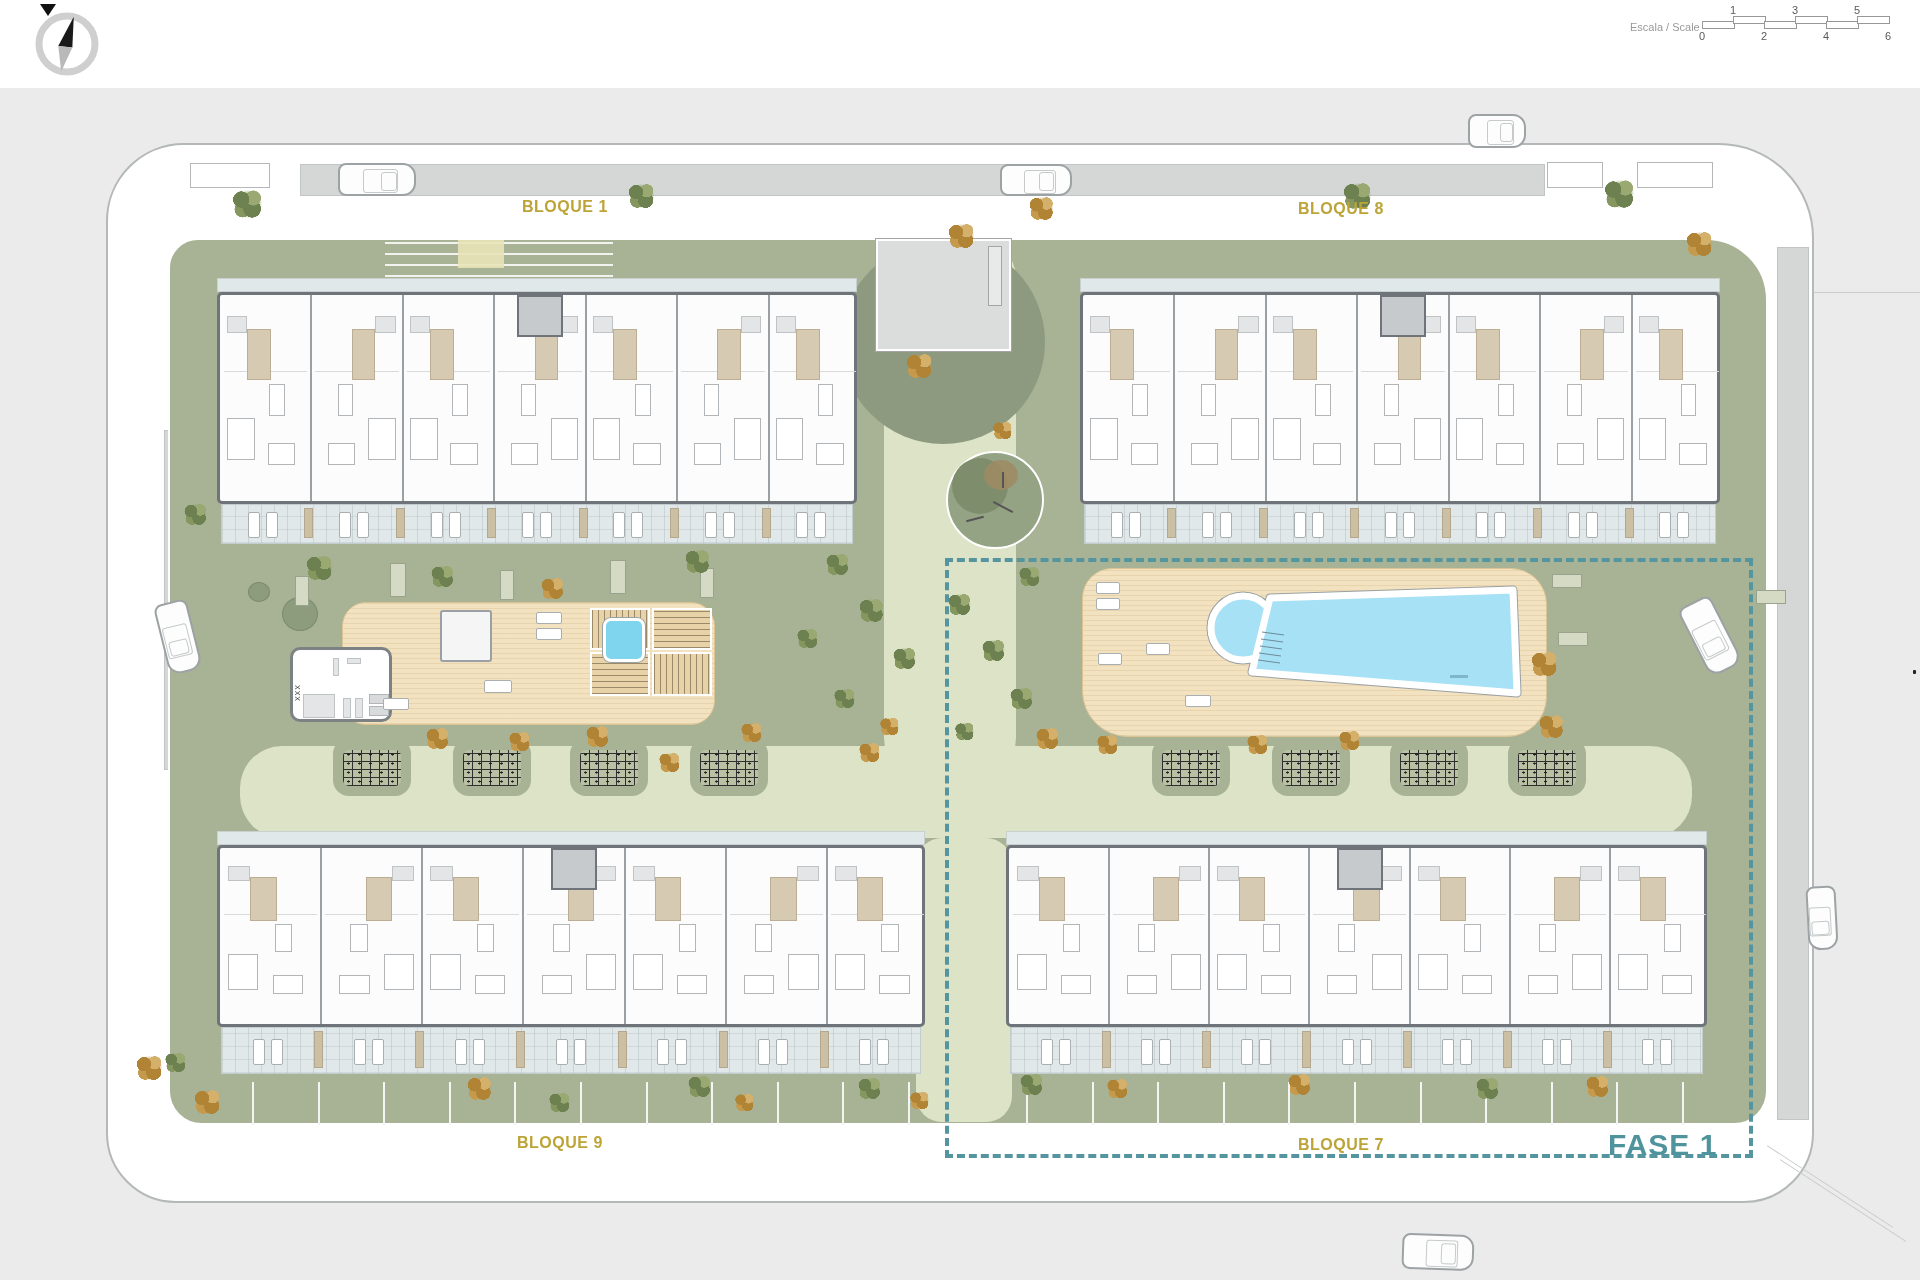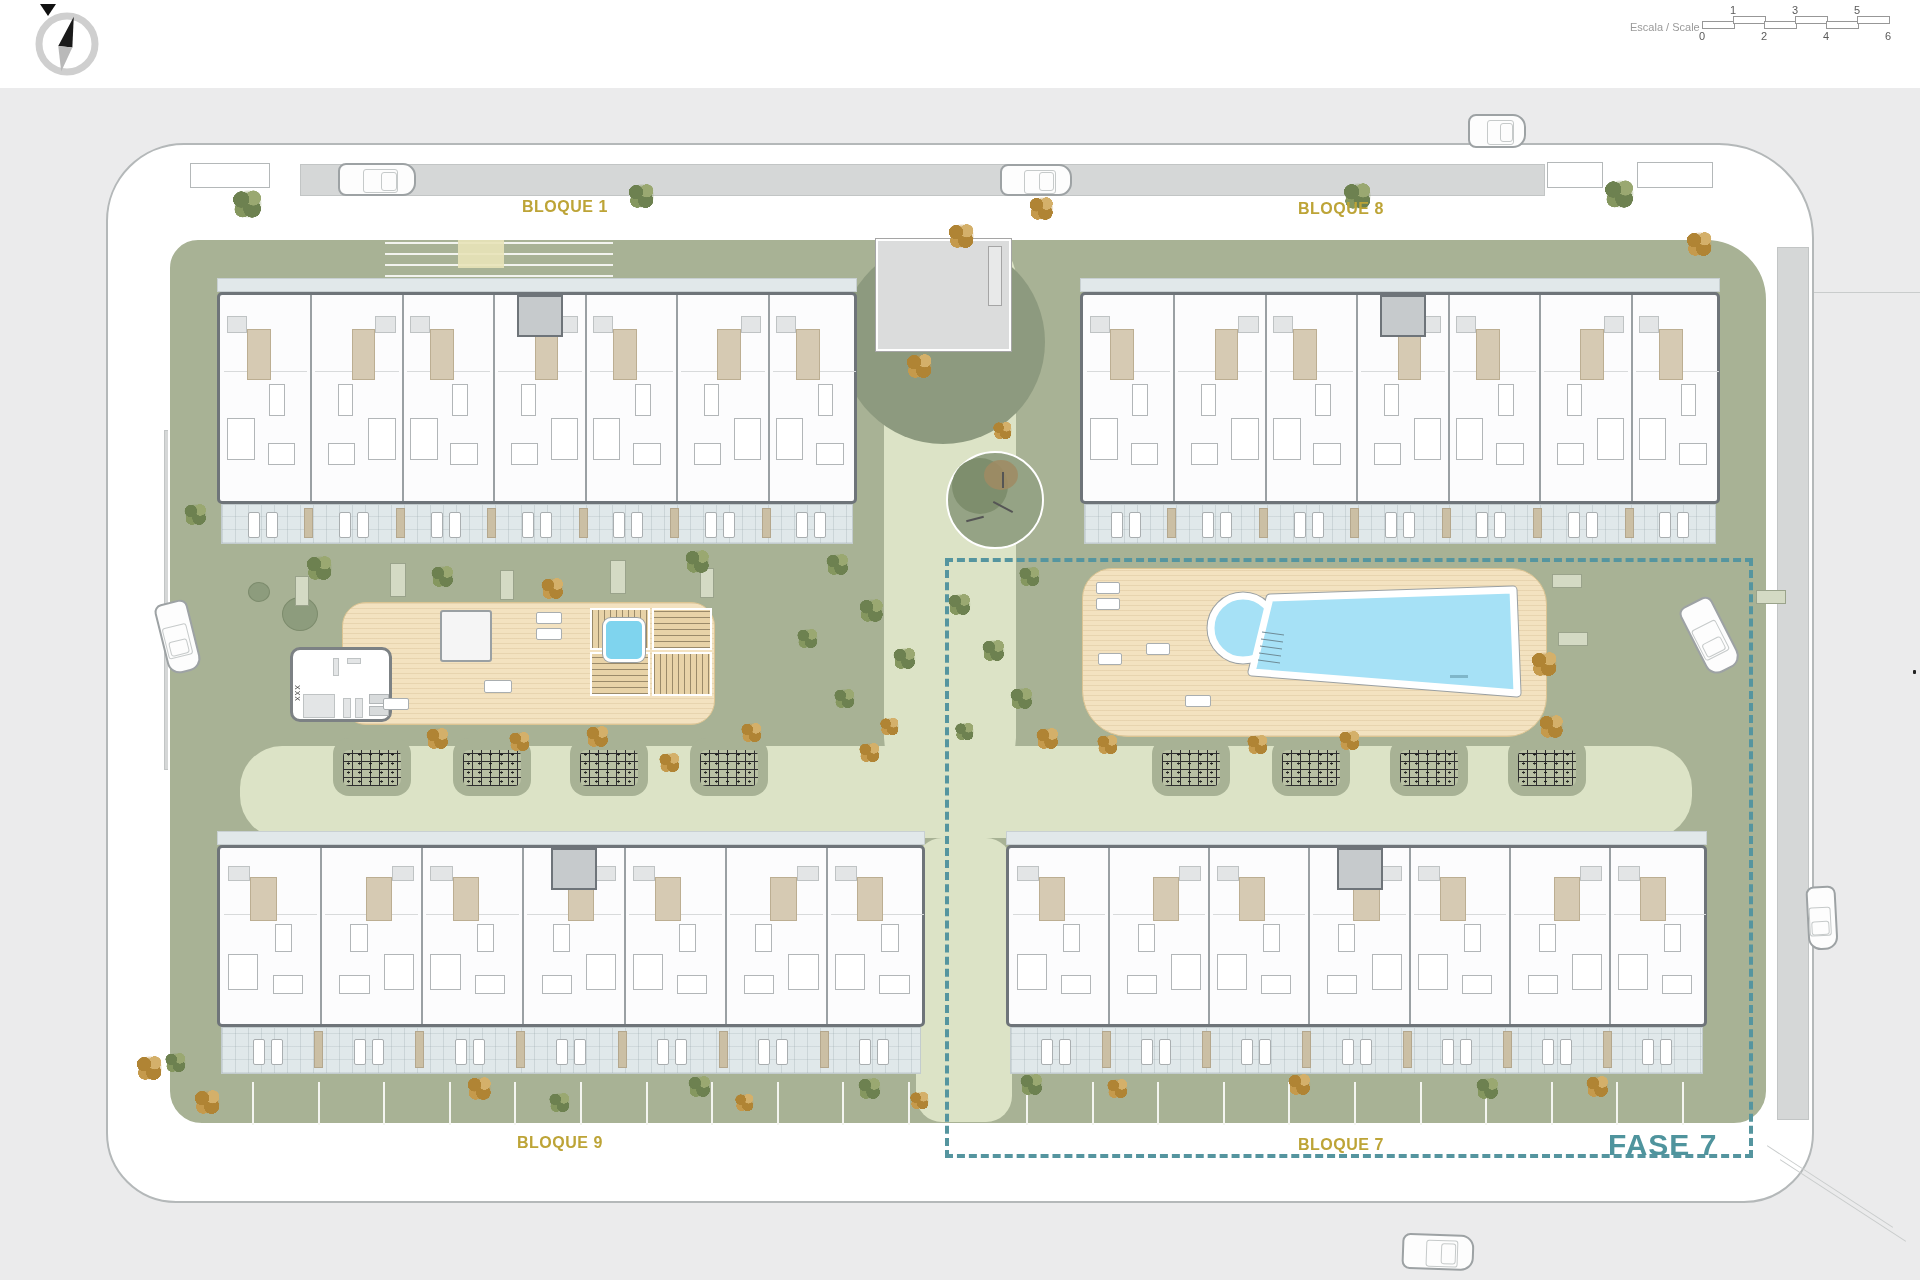--- a/index.html
+++ b/index.html
@@ -615,21 +615,21 @@
         <div class="tree tg" style="left: 1475px; top: 989px; width: 26px; height: 22.88px;"></div>
         <div class="tree to" style="left: 1585px; top: 987px; width: 26px; height: 22.88px;"></div>
       </div>
 
     <div id="fase-rect"></div>
 
     <span class="blk-label" style="left:522px;top:110px">BLOQUE 1</span>
     <span class="blk-label" style="left:1298px;top:112px">BLOQUE 8</span>
     <span class="blk-label" style="left:517px;top:1046px">BLOQUE 9</span>
     <span class="blk-label" style="left:1298px;top:1048px">BLOQUE 7</span>
-    <span id="fase-label">FASE 7</span>
+    <span id="fase-label">FASE 1</span>
 
     <div id="cars">
         <div class="car" style="left: 338px; top: 75px; width: 78px; height: 33px; transform: rotate(0deg);">
           <i style="left: 23.4px; top: 3.96px; width: 32.76px; height: 22.44px;"></i>
           <i style="left: 40.56px; top: 6.6px; width: 14.04px; height: 17.16px;"></i>
         </div>
         <div class="car" style="left: 1000px; top: 76px; width: 72px; height: 32px; transform: rotate(0deg);">
           <i style="left: 21.6px; top: 3.84px; width: 30.24px; height: 21.76px;"></i>
           <i style="left: 37.44px; top: 6.4px; width: 12.96px; height: 16.64px;"></i>
         </div>

